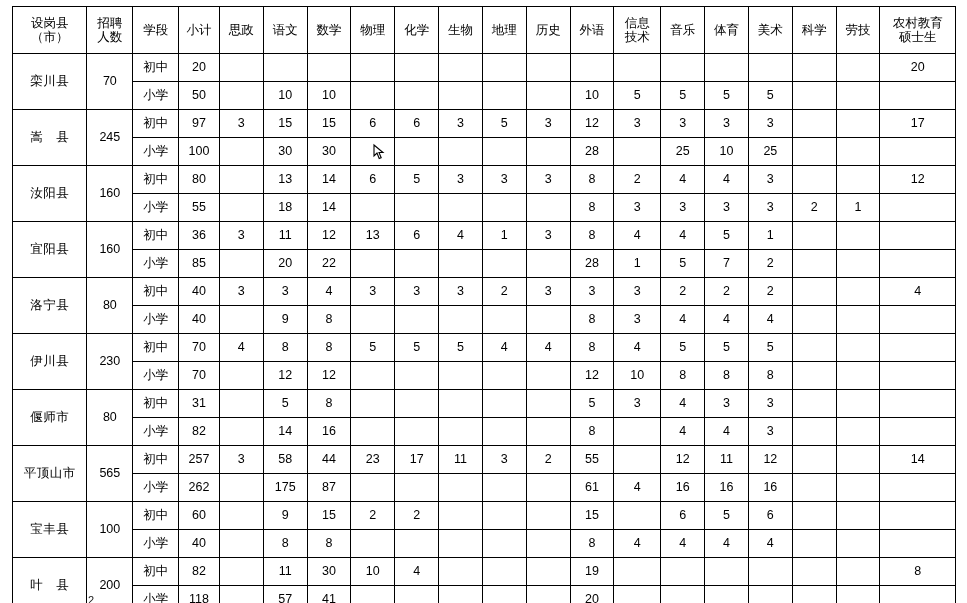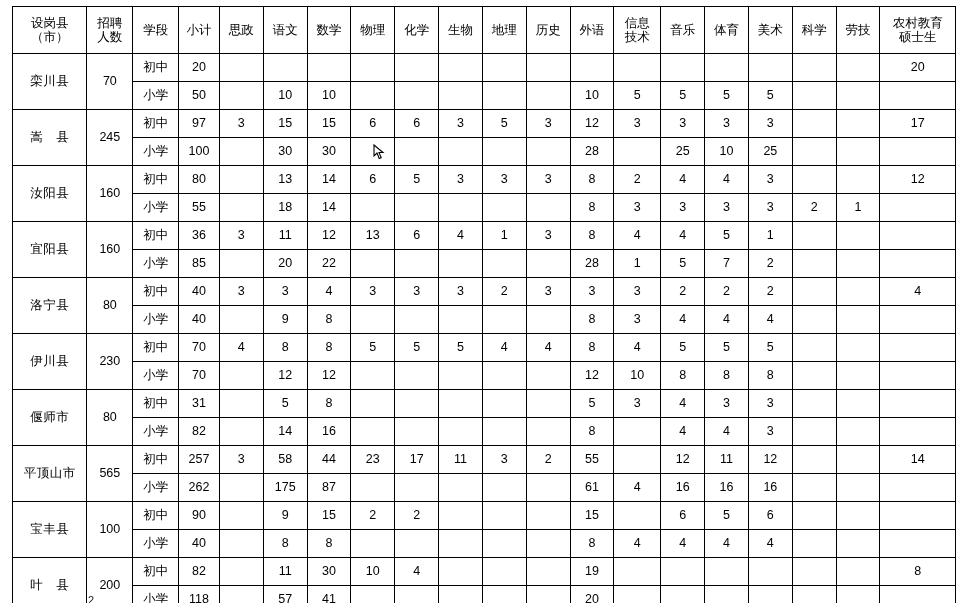--- a/index.html
+++ b/index.html
@@ -465,21 +465,21 @@
           <td class="num-cell">16</td>
           <td class="num-cell">16</td>
           <td class="num-cell"></td>
           <td class="num-cell"></td>
           <td class="num-cell"></td>
         </tr>
         <tr>
           <td class="county-cell" rowspan="2">宝丰县</td>
           <td class="num-cell" rowspan="2">100</td>
           <td>初中</td>
-          <td class="num-cell">90</td>
+          <td class="num-cell">60</td>
           <td class="num-cell"></td>
           <td class="num-cell">9</td>
           <td class="num-cell">15</td>
           <td class="num-cell">2</td>
           <td class="num-cell">2</td>
           <td class="num-cell"></td>
           <td class="num-cell"></td>
           <td class="num-cell"></td>
           <td class="num-cell">15</td>
           <td class="num-cell"></td>

